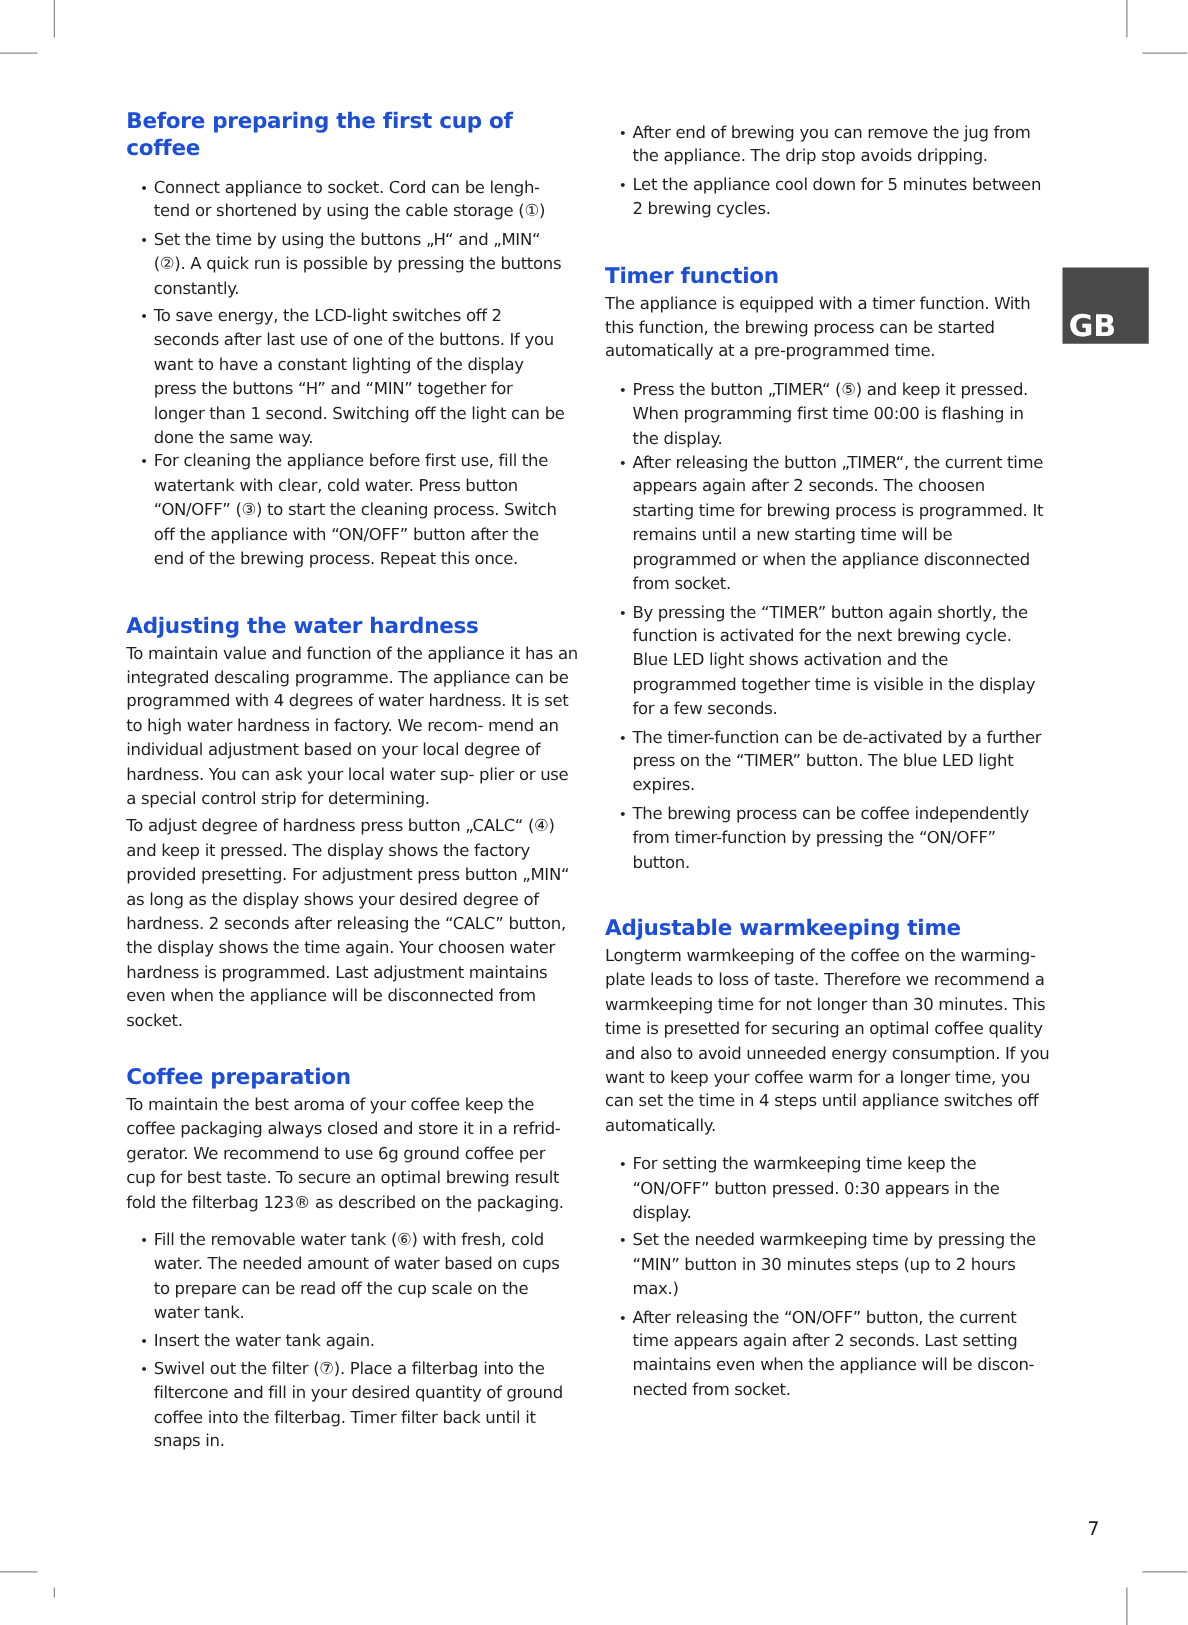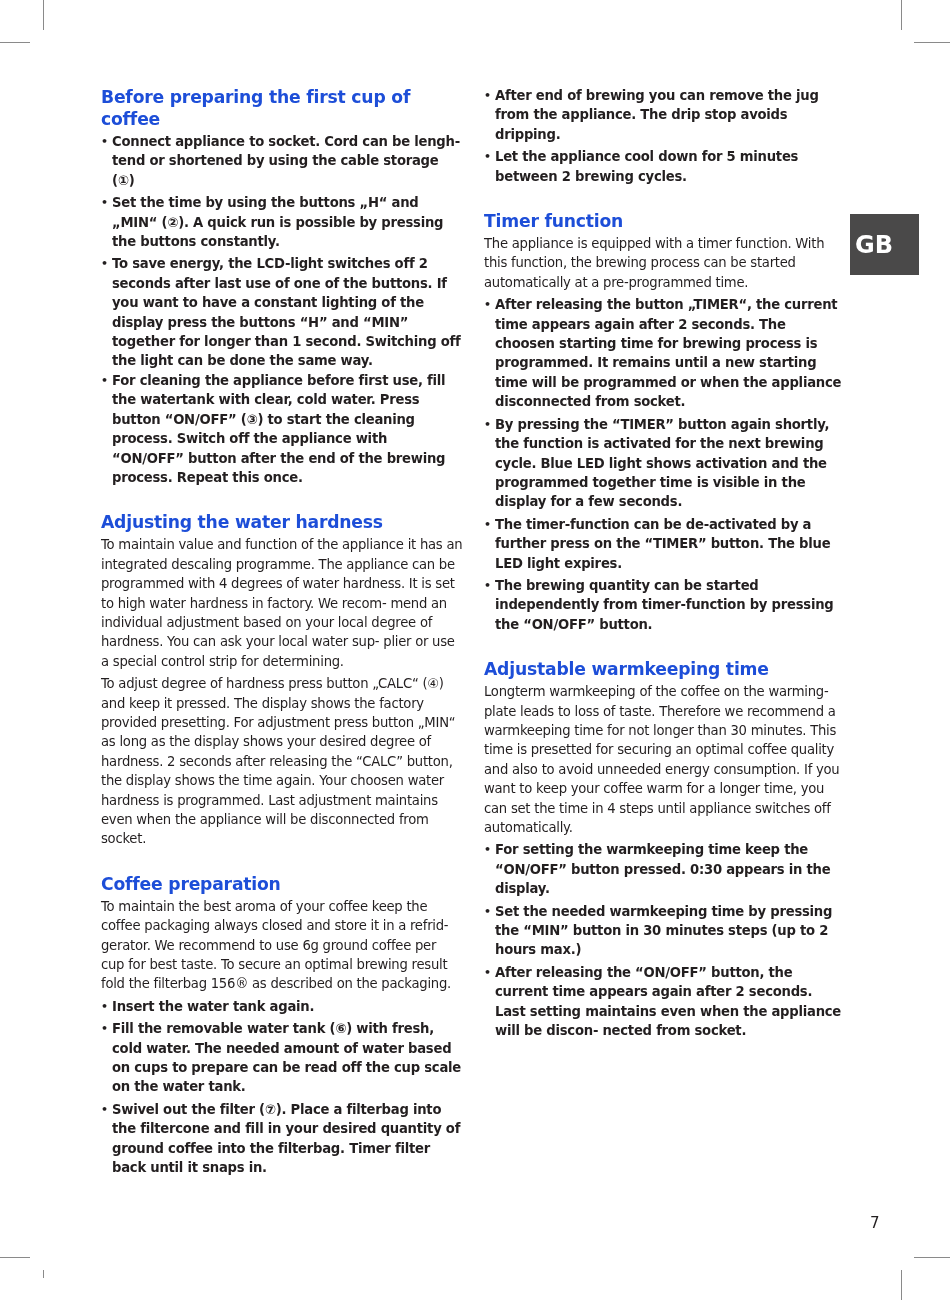--- a/index.html
+++ b/index.html
@@ -5,28 +5,28 @@
   html, body { margin:0; padding:0; background:#ffffff; }
   body { width:950px; height:1300px; position:relative; overflow:hidden;
          font-family:"DejaVu Sans", sans-serif; color:#231f20; }
   .crop { position:absolute; background:#8a8a8a; }
   .col { position:absolute; top:86px; }
   .col-left { left:101px; width:362px; }
   .col-right { left:484px; width:362px; }
   .h { font-family:"DejaVu Sans", sans-serif; font-weight:bold; font-size:17.2px;
        line-height:22px; margin:0 0 2px 0; letter-spacing:-0.2px; color:#1d4ed8; }
   .p { font-size:13.2px; line-height:19.4px; margin:0 0 3px 0; letter-spacing:-0.25px; }
-  ul { list-style:none; margin:0; padding:0;font-weight:bold; }
+  ul { list-style:none; margin:11px; padding:0; }
   li { position:relative; padding-left:11px; font-size:13.2px; line-height:19.4px;
        margin:0 0 3px 0; letter-spacing:-0.25px; }
   li::before { content:"•"; position:absolute; left:0; top:0; font-size:11px; }
   .gap { height:21px; }
   .gb-tab { position:absolute; left:850px; top:214px; width:69px; height:61px;
             background:#4a4949; color:#ffffff; font-weight:bold; font-size:24px;
-            display:flex; align-items:center; padding-left:5px; box-sizing:border-box; }
+            display:flex; align-items:flex-end; padding-left:5px; box-sizing:border-box; }
   .page-num { position:absolute; left:870px; top:1214px; font-size:15px; color:#231f20; }
 </style>
 </head>
 <body>
 
 <div class="crop" style="left:43px;top:0;width:1px;height:30px;"></div>
 <div class="crop" style="left:0;top:42px;width:30px;height:1px;"></div>
 <div class="crop" style="left:901px;top:0;width:1px;height:30px;"></div>
 <div class="crop" style="left:914px;top:42px;width:36px;height:1px;"></div>
 <div class="crop" style="left:0;top:1257px;width:30px;height:1px;"></div>
@@ -50,43 +50,44 @@
   </section>
   <div class="gap"></div>
   <section>
     <h2 class="h">Adjusting the water hardness</h2>
     <p class="p">To maintain value and function of the appliance it has an integrated descaling programme. The appliance can be programmed with 4 degrees of water hardness. It is set to high water hardness in factory.  We recom- mend an individual adjustment based on your local degree of hardness. You can ask your local water sup- plier or use a special control strip for determining.</p>
     <p class="p">To adjust degree of hardness press button „CALC“ (④) and keep it pressed. The display shows the factory provided presetting. For adjustment press button „MIN“ as long as the display shows your desired degree of hardness. 2 seconds after releasing the “CALC” button, the display shows the time again. Your choosen water hardness is programmed. Last adjustment maintains even when the appliance will be disconnected from socket.</p>
   </section>
   <div class="gap"></div>
   <section>
     <h2 class="h">Coffee preparation</h2>
-    <p class="p">To maintain the best aroma of your coffee keep the coffee packaging always closed and store it in a refrid- gerator. We recommend to use 6g ground coffee per cup for best taste. To secure an optimal brewing result fold the filterbag 156® as described on the packaging.</p>
+    <p class="p">To maintain the best aroma of your coffee keep the coffee packaging always closed and store it in a refrid- gerator. We recommend to use 6g ground coffee per cup for best taste. To secure an optimal brewing result fold the filterbag 123® as described on the packaging.</p>
     <ul>
+      <li>Fill the removable water tank (⑥) with fresh, cold water. The needed amount of water based on cups to prepare can be read off the cup scale on the water tank.</li>
       <li>Insert the water tank again.</li>
-      <li>Fill the removable water tank (⑥) with fresh, cold water. The needed amount of water based on cups to prepare can be read off the cup scale on the water tank.</li>
       <li>Swivel out the filter (⑦). Place a filterbag into the filtercone and fill in your desired quantity of ground coffee into the filterbag. Timer filter back until it snaps in.</li>
     </ul>
   </section>
 </div>
 
 <div class="col col-right">
   <ul>
     <li>After end of brewing you can remove the jug from the appliance. The drip stop avoids dripping.</li>
     <li>Let the appliance cool down for 5 minutes between 2 brewing cycles.</li>
   </ul>
   <div class="gap"></div>
   <section>
     <h2 class="h">Timer function</h2>
     <p class="p">The appliance is equipped with a timer function. With this function, the brewing process can be started automatically at a pre-programmed time.</p>
     <ul>
+      <li style="margin-bottom:0">Press the button „TIMER“ (⑤) and keep it pressed. When programming first time 00:00 is flashing in the display.</li>
       <li>After releasing the button „TIMER“, the current time appears again after 2 seconds. The choosen starting time for brewing process is programmed. It remains until a new starting time will be programmed or when the appliance disconnected from socket.</li>
       <li>By pressing the “TIMER” button again shortly, the function is activated for the next brewing cycle. Blue LED light shows activation and the programmed together time is visible in the display for a few seconds.</li>
       <li>The timer-function can be de-activated by a further press on the “TIMER” button. The blue LED light expires.</li>
-      <li>The brewing quantity can be started independently from timer-function by pressing the “ON/OFF” button.</li>
+      <li>The brewing process can be coffee independently from timer-function by pressing the “ON/OFF” button.</li>
     </ul>
   </section>
   <div class="gap"></div>
   <section>
     <h2 class="h">Adjustable warmkeeping time</h2>
     <p class="p">Longterm warmkeeping of the coffee on the warming- plate leads to loss of taste. Therefore we recommend a warmkeeping time for not longer than 30 minutes. This time is presetted for securing an optimal coffee quality and also to avoid unneeded energy consumption. If you want to keep your coffee warm for a longer time, you can set  the time in 4 steps until appliance switches off automatically.</p>
     <ul>
       <li>For setting the warmkeeping time keep the “ON/OFF” button pressed. 0:30 appears in the display.</li>
       <li>Set the needed warmkeeping time by pressing the “MIN” button in 30 minutes steps (up to 2 hours max.)</li>
       <li>After releasing the “ON/OFF” button, the current time appears again after 2 seconds. Last setting maintains even when the appliance will be discon- nected from socket.</li>

